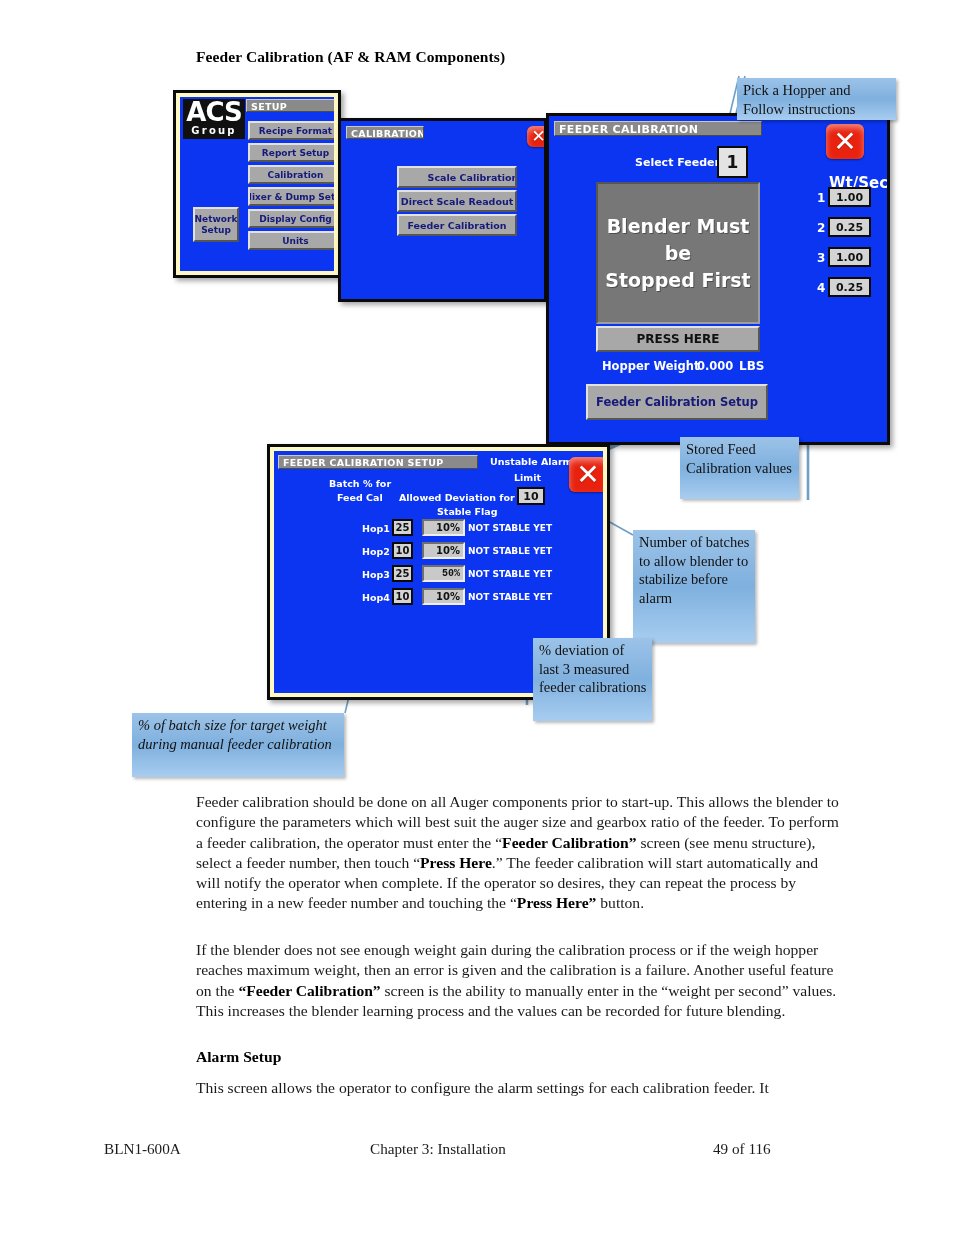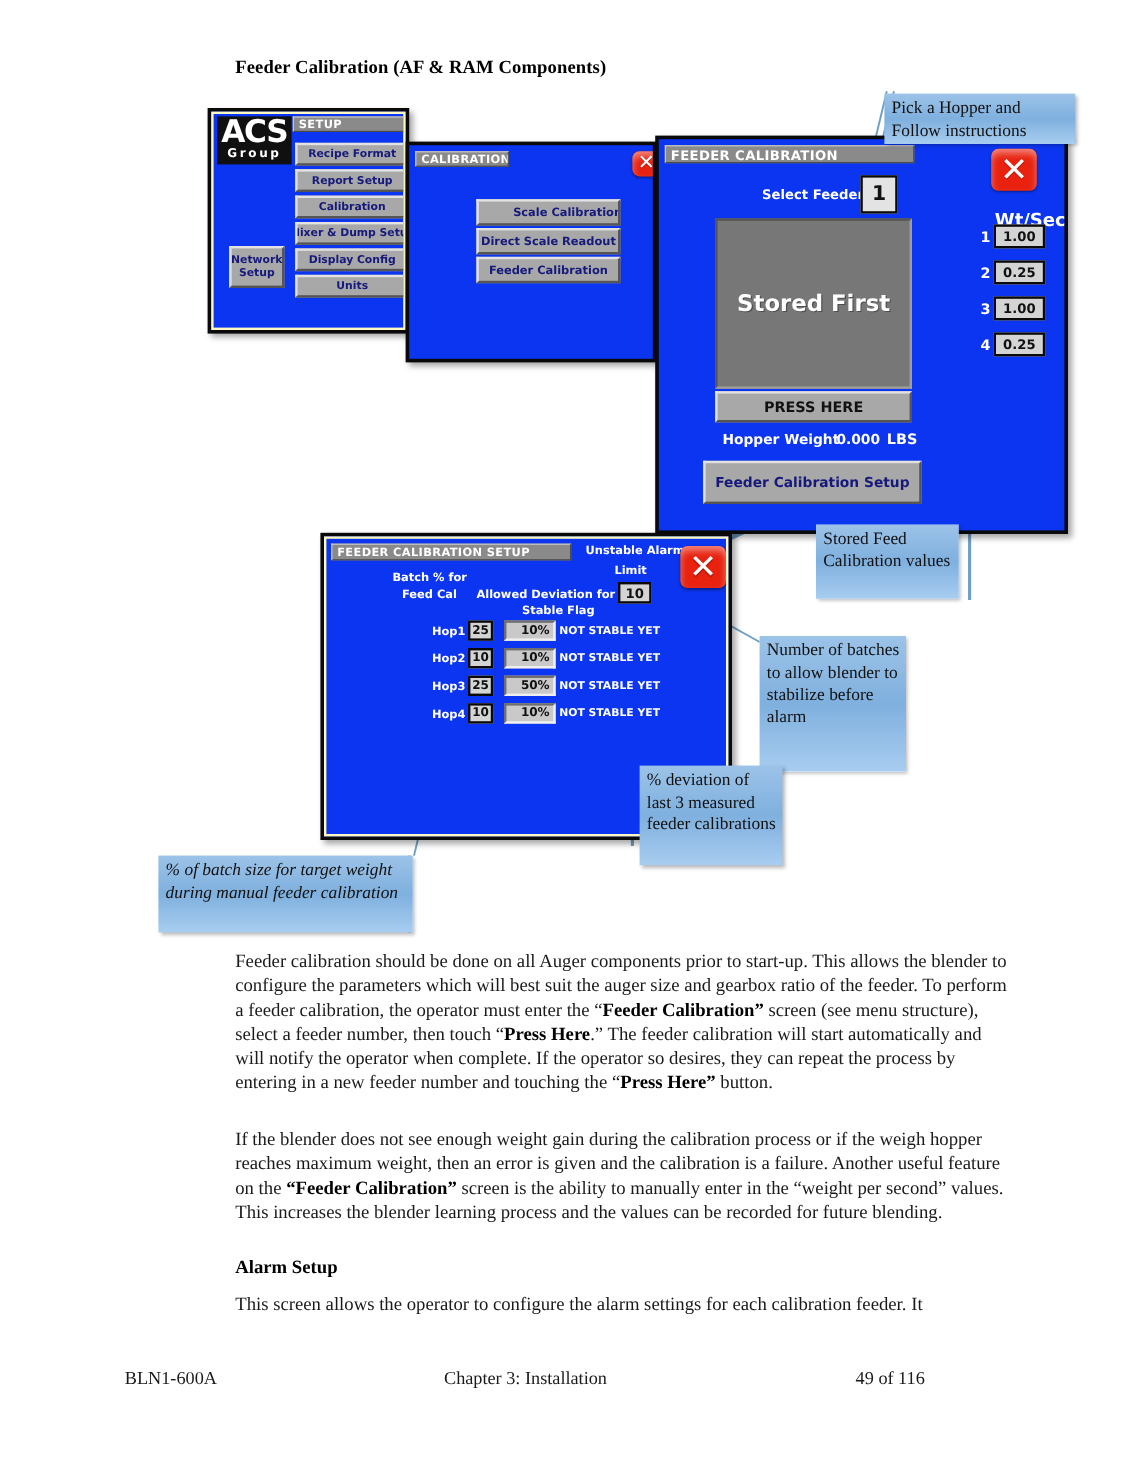--- a/index.html
+++ b/index.html
@@ -44,21 +44,21 @@
   .hmi{
     position:absolute;
     background:#0a0a0a;
     padding:3px;
     box-sizing:border-box;
     box-shadow:3px 3px 5px rgba(0,0,0,0.35);
   }
   .hmi-inner{
     width:100%;height:100%;
     background:#0b35f0;
-    border:2px solid #fef9c3;
+    border:4px solid #fef9c3;
     box-sizing:border-box;
     position:relative;
     overflow:hidden;
   }
   .hmi-inner.noborder{border:none;}
 
   .title-bar{
     position:absolute;
     background:#8a8a8a;
     border-top:1px solid #c9c9c9;
@@ -309,21 +309,22 @@
       </div>
 
       <div class="lbl" style="left:86px;top:40px;font-size:11px;">Select Feeder</div>
 
       <div class="field big" style="left:168px;top:30px;width:31px;height:32px;">
         <span>1</span>
       </div>
 
       <div class="msgbox" style="left:47px;top:66px;width:164px;height:142px;">
         <span>
-          <span style="display:block;">Stored First</span>
+          <span style="display:block;">Blender Must be</span>
+          <span style="display:block;">Stopped First</span>
         </span>
       </div>
 
       <div class="btn dark" style="left:47px;top:210px;width:164px;height:26px;font-size:12px;">
         <span>PRESS HERE</span>
       </div>
 
       <div class="lbl" style="left:53px;top:243px;font-size:11.5px;">Hopper Weight</div>
       <div class="lbl" style="left:148px;top:243px;font-size:11.5px;">0.000</div>
       <div class="lbl" style="left:190px;top:243px;font-size:12px;">LBS</div>
@@ -394,21 +395,21 @@
       </div>
       <div class="field sunk" style="left:148px;top:91px;width:43px;height:17px;font-size:10px;">
         <span>10%</span>
       </div>
       <div class="lbl" style="left:194px;top:95px;font-size:9px;">NOT STABLE YET</div>
 
       <div class="lbl" style="left:88px;top:118px;font-size:9.5px;">Hop3</div>
       <div class="field" style="left:118px;top:114px;width:21px;height:17px;font-size:10px;">
         <span>25</span>
       </div>
-      <div class="field sunk" style="left:148px;top:114px;width:43px;height:17px;font-size:10px;">
+      <div class="field sunk" style="left:148px;top:114px;width:43px;height:17px;font-size:10px;font-family:Liberation Mono, monospace;">
         <span>50%</span>
       </div>
       <div class="lbl" style="left:194px;top:118px;font-size:9px;">NOT STABLE YET</div>
 
       <div class="lbl" style="left:88px;top:141px;font-size:9.5px;">Hop4</div>
       <div class="field" style="left:118px;top:137px;width:21px;height:17px;font-size:10px;">
         <span>10</span>
       </div>
       <div class="field sunk" style="left:148px;top:137px;width:43px;height:17px;font-size:10px;">
         <span>10%</span>

